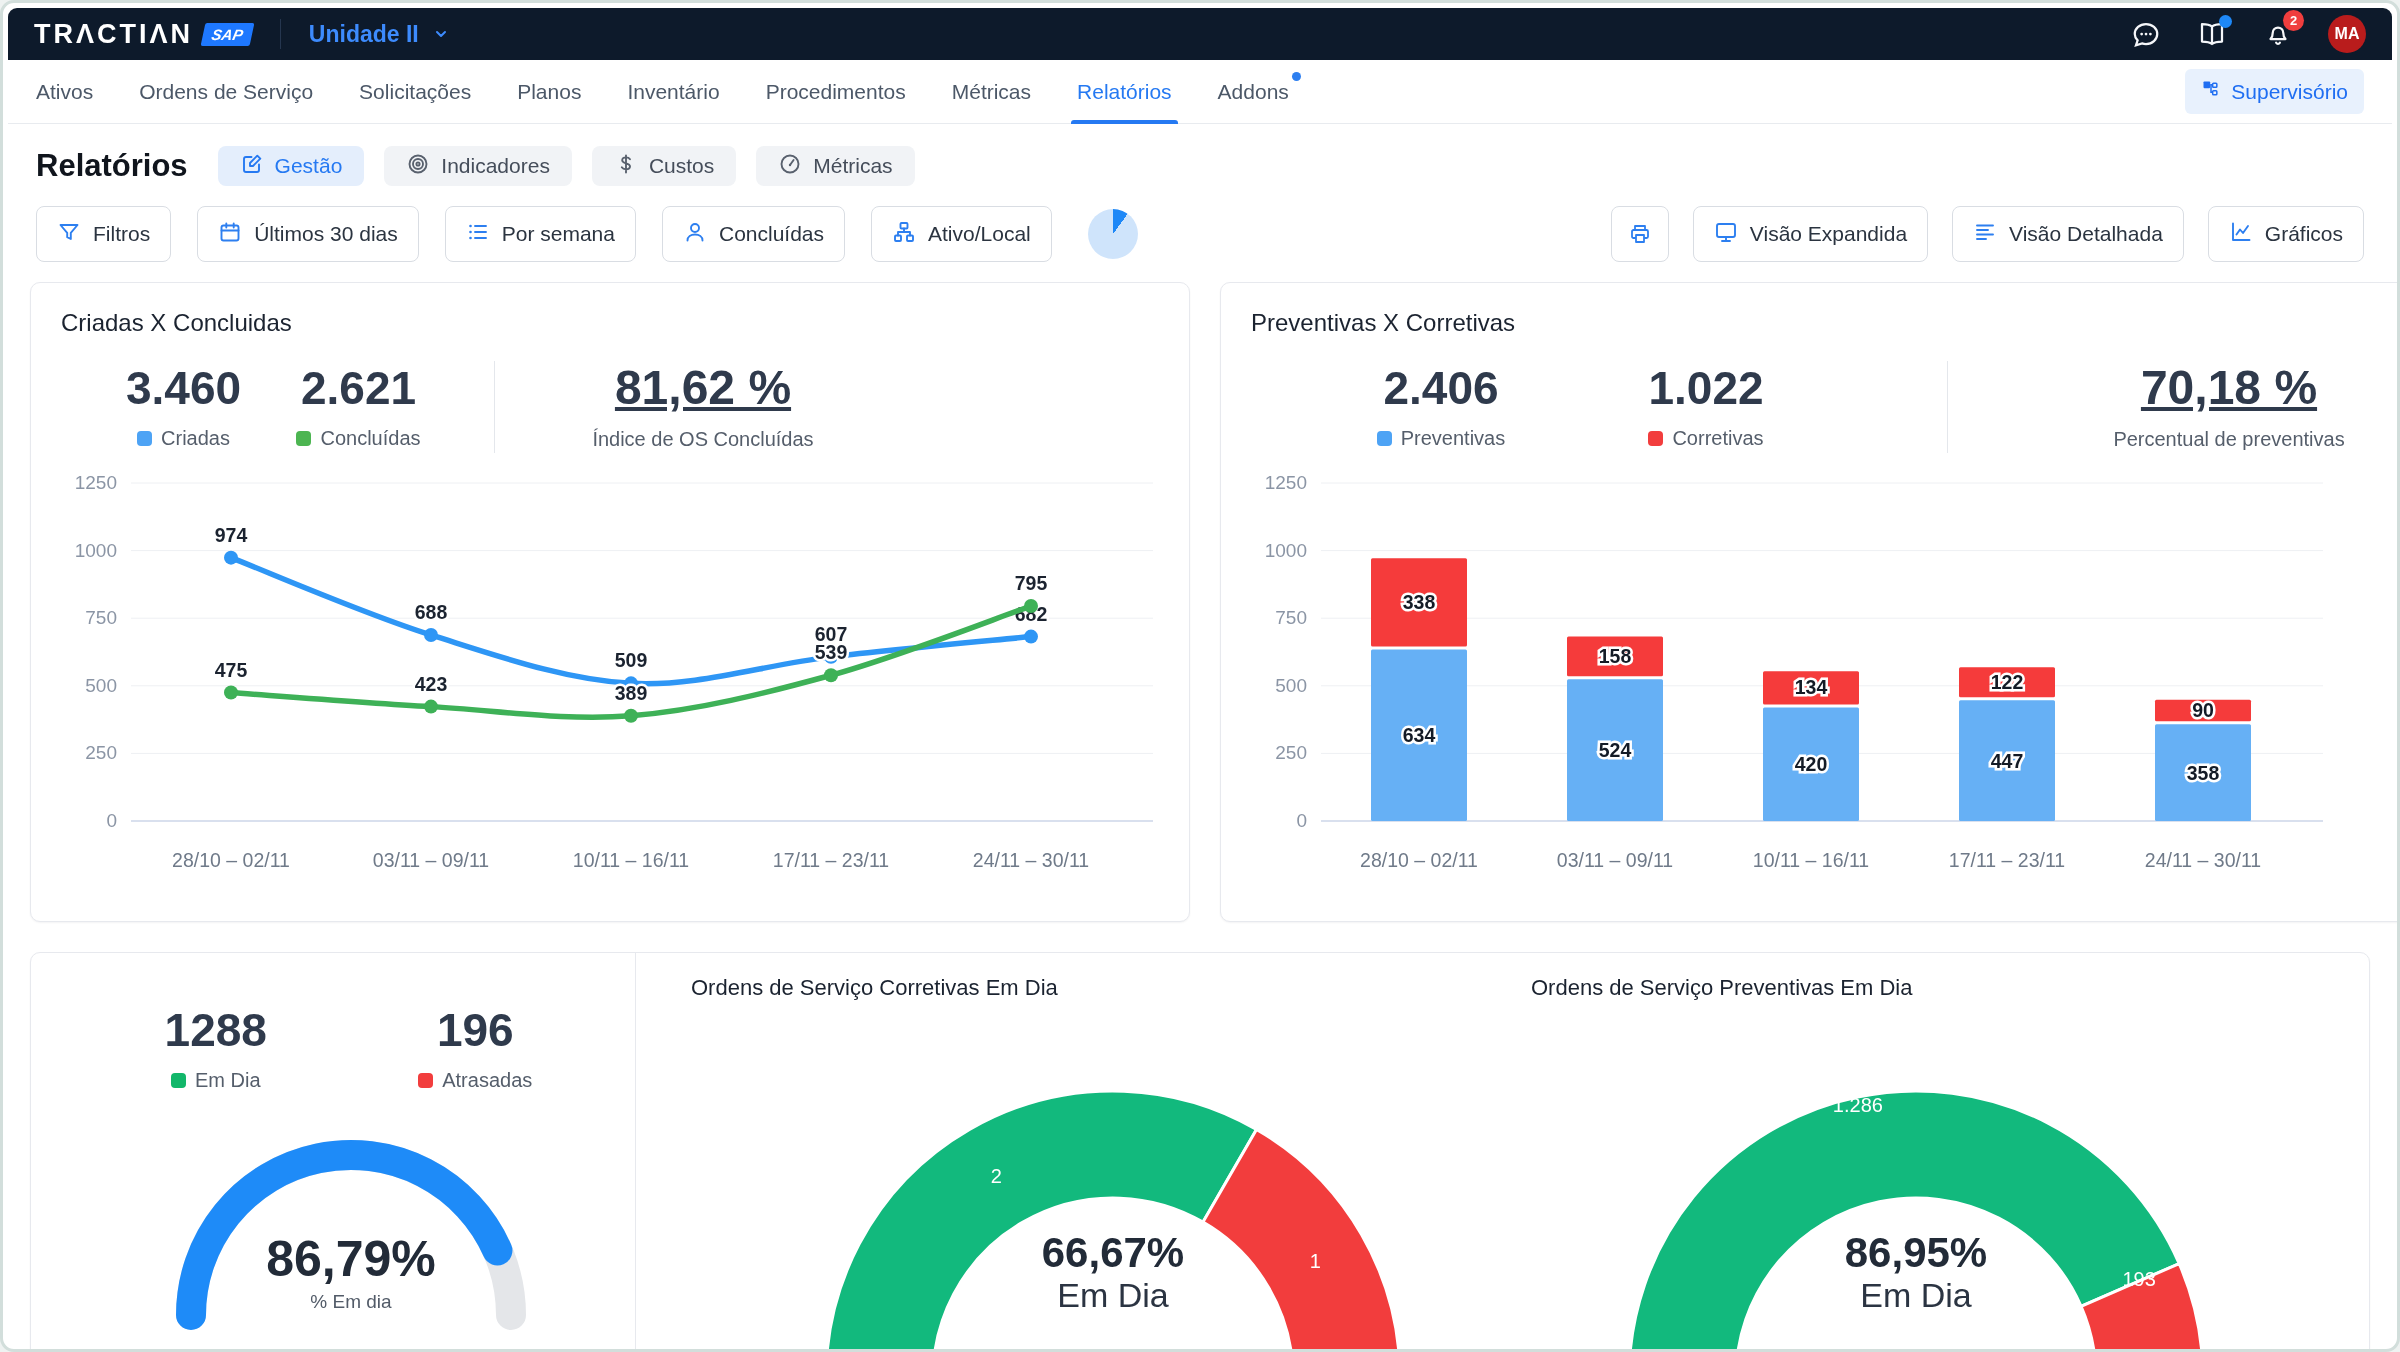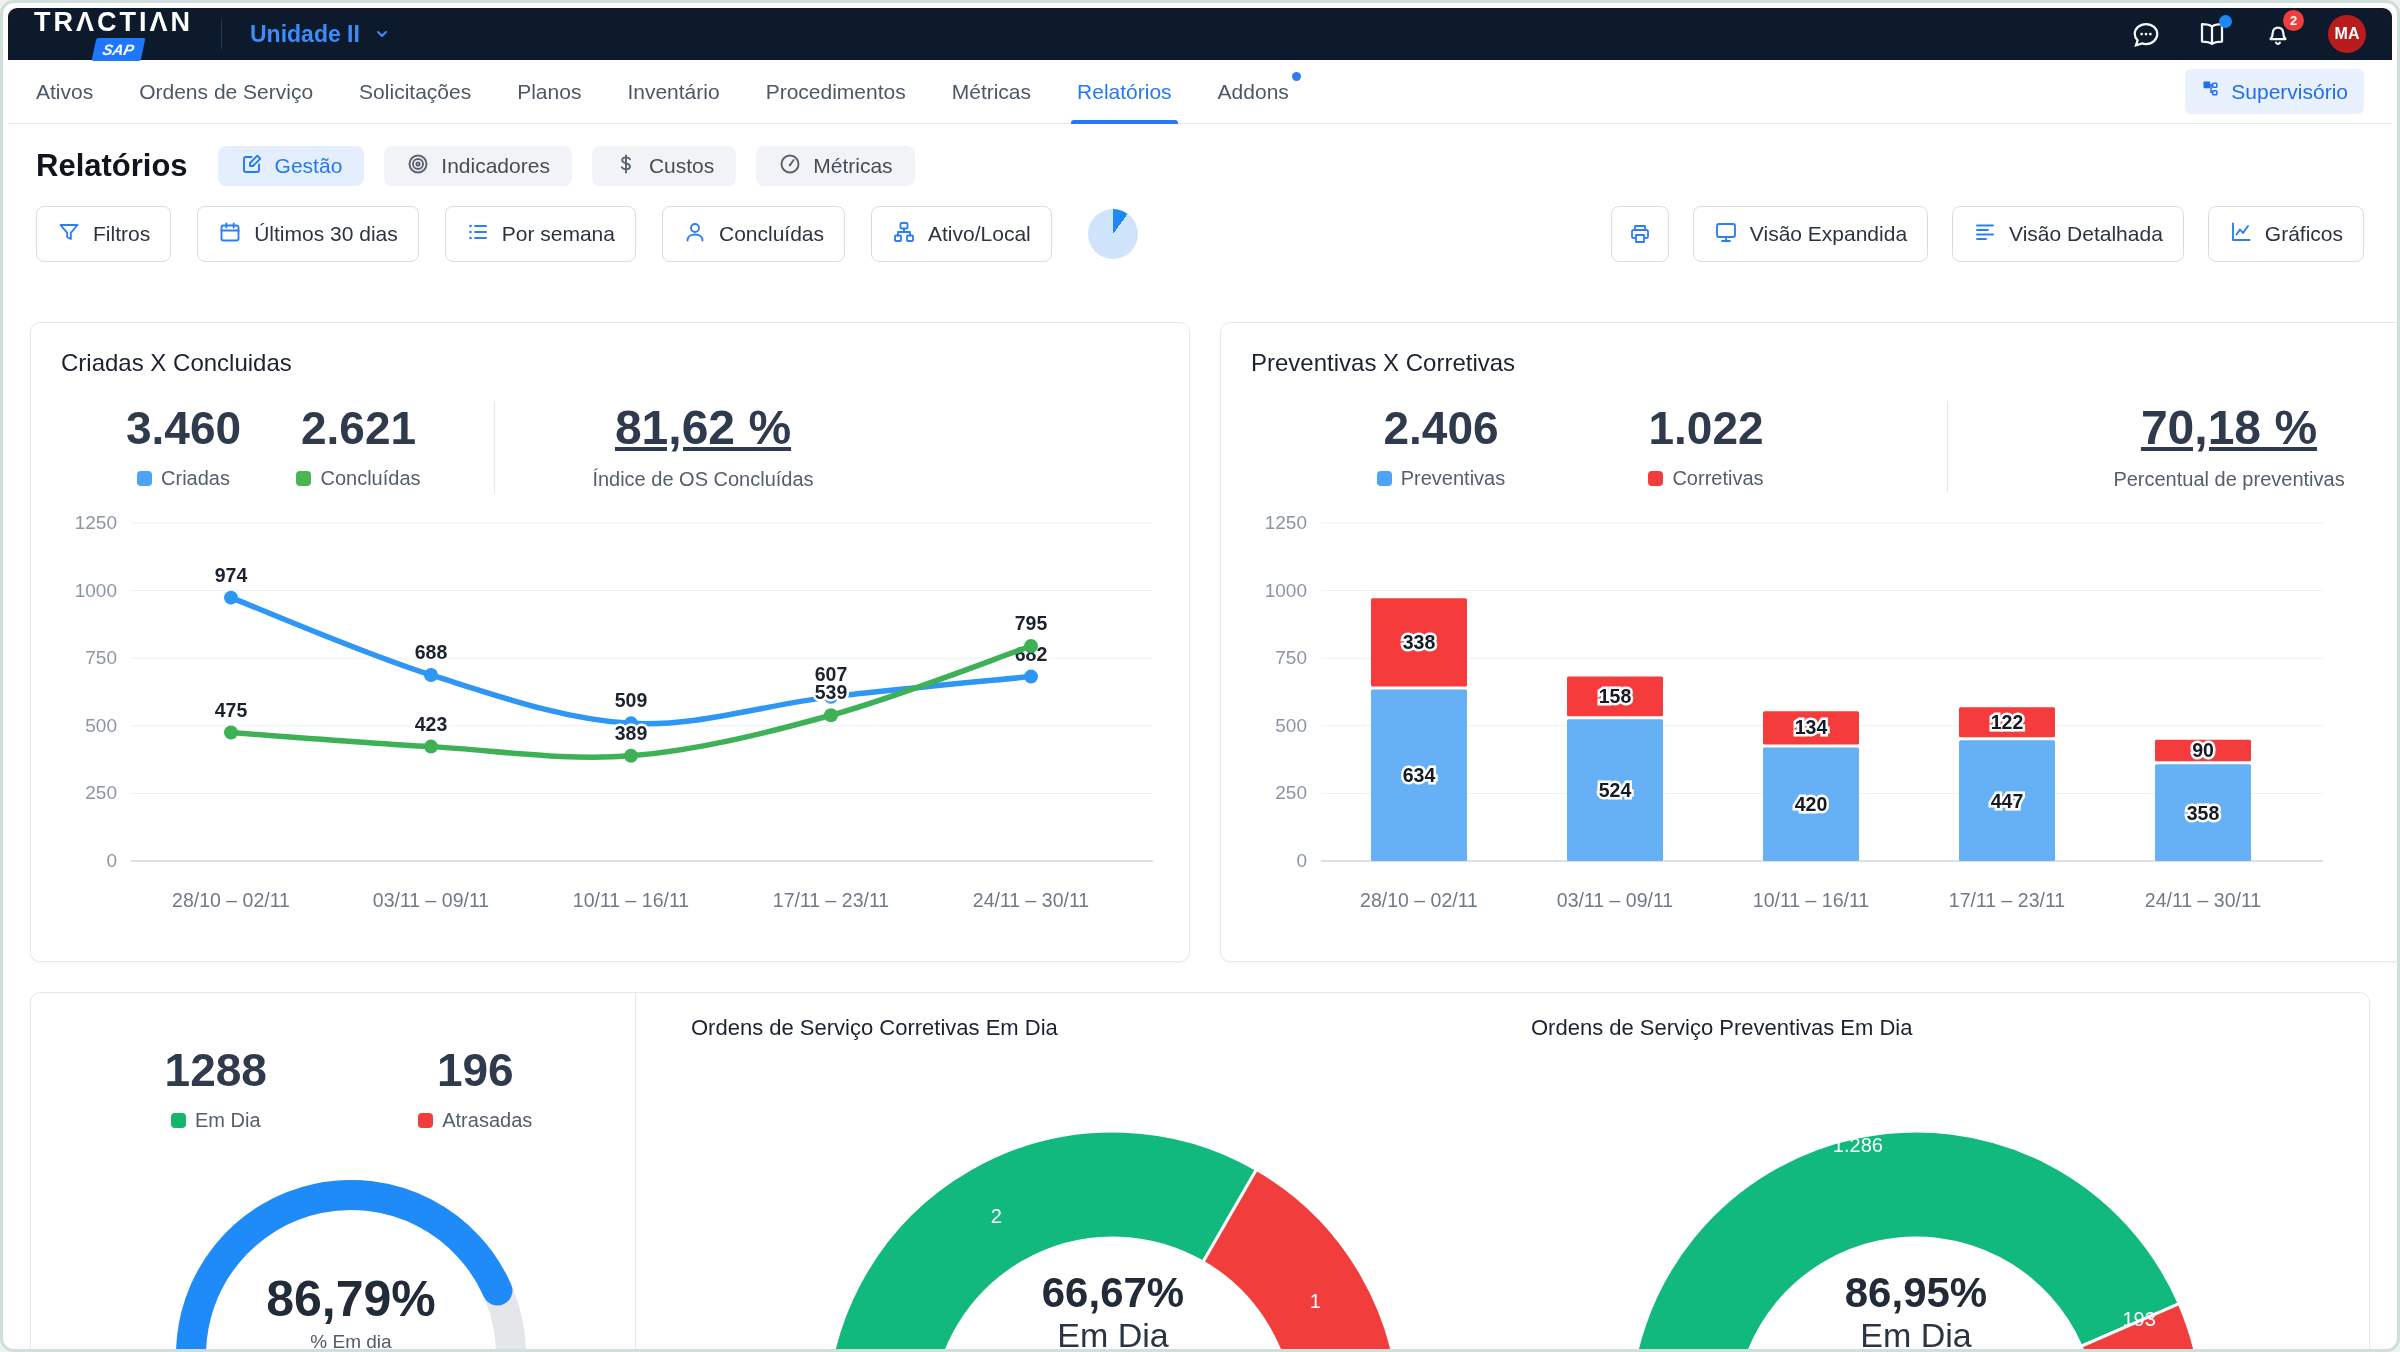--- a/index.html
+++ b/index.html
@@ -2,21 +2,21 @@
 <html><head>
 <meta charset="utf-8">
 <style>
   html,body{margin:0;padding:0;width:2400px;height:1352px;overflow:hidden;
     font-family:"Liberation Sans","DejaVu Sans",sans-serif;background:#eef2f1;}
   *{box-sizing:border-box;}
   .window{position:absolute;inset:0;border:3px solid #d2dedb;border-radius:14px;overflow:hidden;
     background:#fff;padding:5px 5px 0;}
   
   .navbar{height:52px;background:#0d1a2b;border-radius:9px 9px 0 0;display:flex;align-items:center;padding:0 26px;}
-  .brand{color:#fff;font-size:27px;font-weight:700;letter-spacing:3px;display:flex;align-items:center;flex-direction:column;}
+  .brand{color:#fff;font-size:27px;font-weight:700;letter-spacing:3px;display:flex;align-items:center;}
   .brand-badge{display:inline-block;background:#1e78ff;color:#fff;font-style:italic;font-weight:700;
     font-size:15px;letter-spacing:0;padding:3px 9px;margin-left:10px;transform:skewX(-12deg);border-radius:2px;}
   .nav-divider{width:1px;height:30px;background:#25364f;margin:0 28px;}
   .unit{color:#3d8bfd;font-size:23px;font-weight:700;display:flex;align-items:center;gap:14px;cursor:pointer;}
   .nav-right{margin-left:auto;display:flex;align-items:center;gap:34px;}
   .nav-ic{position:relative;width:32px;height:32px;display:flex;align-items:center;justify-content:center;cursor:pointer;}
   .nav-ic svg{width:30px;height:30px;}
   .dot-badge{position:absolute;top:-3px;right:-4px;width:13px;height:13px;border-radius:50%;background:#1e88f7;}
   .num-badge{position:absolute;top:-8px;right:-10px;min-width:21px;height:21px;border-radius:50%;
     background:#f03e3e;color:#fff;font-size:13px;font-weight:700;display:flex;align-items:center;justify-content:center;}
@@ -40,21 +40,21 @@
   
   .filter-row{display:flex;align-items:center;gap:26px;padding:10px 28px 20px;}
   .btn{height:56px;background:#fff;border:1.5px solid #d9dde3;border-radius:8px;padding:0 20px;
     display:flex;align-items:center;gap:12px;font-size:21px;color:#2b3440;cursor:pointer;font-family:inherit;}
   .btn svg{width:24px;height:24px;}
   .btn.square{width:58px;justify-content:center;padding:0;}
   .usage-pie{width:50px;height:50px;border-radius:50%;margin-left:10px;cursor:pointer;}
   .filter-right{margin-left:auto;display:flex;align-items:center;gap:24px;}
   
   .cards{display:flex;gap:30px;padding:0 22px;}
-  .card{background:#fff;border:1px solid #e7e9ee;border-radius:10px;box-shadow:0 1px 2px rgba(16,24,40,.05);margin-top:40px;}
+  .card{background:#fff;border:1px solid #e7e9ee;border-radius:10px;box-shadow:0 1px 2px rgba(16,24,40,.05);}
   .card-top{height:640px;padding:22px 20px;}
   .card-line{width:1160px;flex:none;}
   .card-bar{flex:1;}
   .card-title{font-size:24px;color:#1b2330;margin:4px 0 24px 10px;}
   .stats{display:flex;align-items:center;}
   .card-line .stats{padding-left:45px;}
   .card-bar .stats{padding-left:110px;}
   .stat{text-align:center;min-width:175px;}
   .card-bar .stat{min-width:180px;margin-right:85px;}
   .stat-value{font-size:46px;font-weight:700;color:#2f3a4c;line-height:1;}

